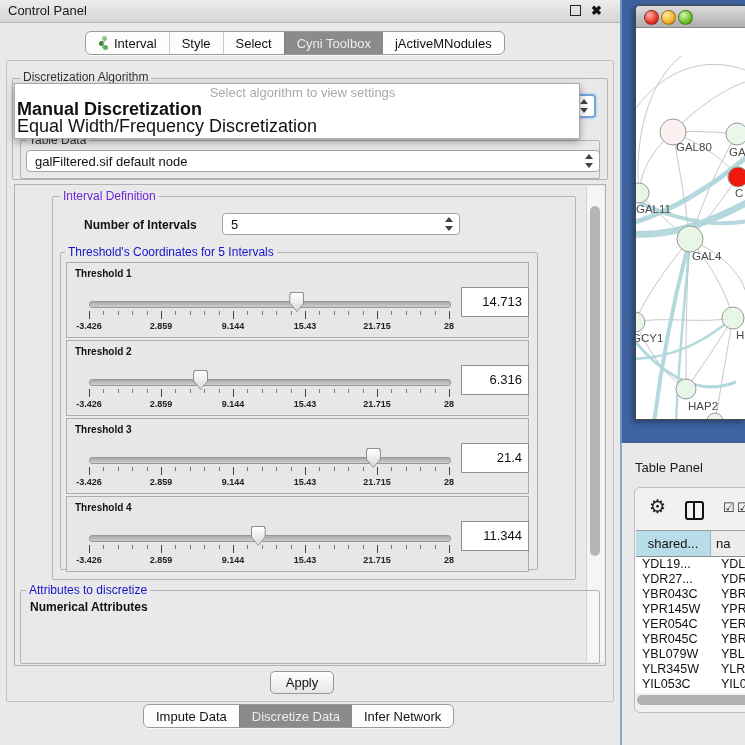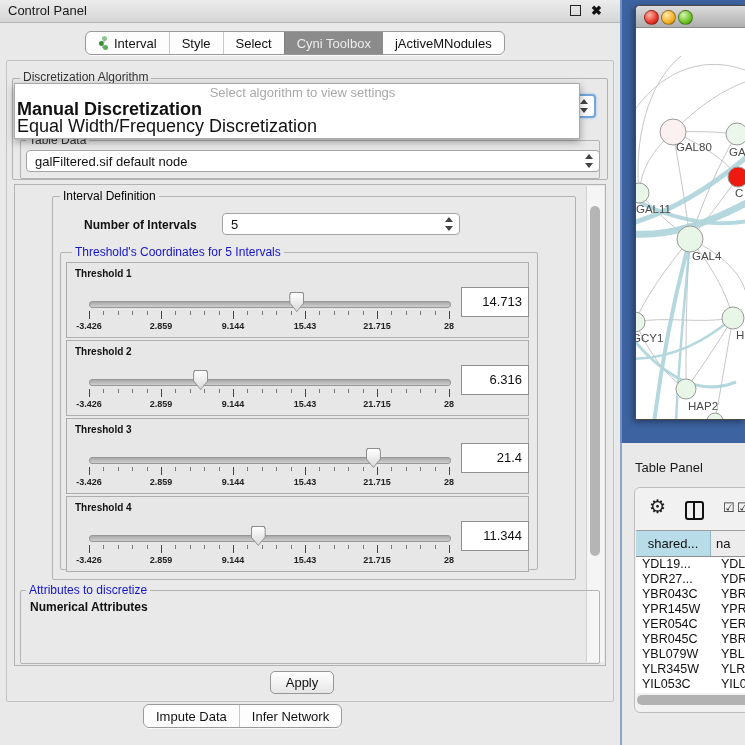--- a/index.html
+++ b/index.html
@@ -27,21 +27,21 @@
   .net-glyph::before{content:"";position:absolute;left:4px;top:0;width:5px;height:5px;border-radius:50%;
        background:#8cc98c;box-shadow:-3px 5px 0 #2f8f2f,1px 9px 0 #5ab05a;}
   .net-glyph::after{content:"";position:absolute;left:5px;top:3px;width:1px;height:9px;background:#9a9a9a;transform:rotate(14deg);}
 
   .content-panel{left:6px;top:60px;width:606px;height:640px;background:#e9e9e9;
        border:1px solid #c2c2c2;border-radius:2px;}
 
   .groupbox{position:absolute;border:1px solid #b3b3b3;border-radius:2px;}
   .grouplab{position:absolute;font-size:12px;background:#e9e9e9;padding:0 3px;line-height:12px;}
   .lab-plain{color:#333;}
-  .lab-green{color:#000000;}
+  .lab-green{color:#6d28d9;}
   .lab-blue{color:#1414cc;}
 
   
   .combo{position:absolute;background:#fff;border:1px solid #a3a3a3;border-radius:4px;height:20px;
      font-size:13px;color:#111;display:flex;align-items:center;padding-left:8px;}
   .combo .stepper{position:absolute;right:6px;top:2px;width:9px;height:16px;}
   .stepper::before,.stepper::after{content:"";position:absolute;left:1px;border-left:4px solid transparent;border-right:4px solid transparent;}
   .stepper::before{top:1px;border-bottom:5px solid #444;}
   .stepper::after{bottom:1px;border-top:5px solid #444;}
   .combo.focus{border:2px solid #74a7d7;box-shadow:0 0 3px #9cc3e8;}
@@ -185,21 +185,21 @@
   <div class="abs groupbox" style="left:52px;top:196px;width:522px;height:382px;"></div>
   <div class="grouplab lab-green" style="left:60px;top:190px;">Interval Definition</div>
 
   <div class="abs" style="left:84px;top:218px;font-size:12px;font-weight:bold;color:#111;">Number of Intervals</div>
   <div class="combo" style="left:222px;top:213px;width:228px;">
     <span>5</span>
     <span class="stepper"></span>
   </div>
 
   <div class="abs groupbox" style="left:60px;top:252px;width:476px;height:316px;"></div>
-  <div class="grouplab lab-blue" style="left:72px;top:246px;">Threshold's Coordinates for 5 Intervals</div>
+  <div class="grouplab lab-blue" style="left:65px;top:246px;">Threshold's Coordinates for 5 Intervals</div>
   <div id="thresholds">
       <div class="tpanel" style="top: 262px;">
         <div class="tlab">Threshold 1</div>
         <div class="track"></div>
         <div class="thumb-o" style="left: 222.291px;">
           <div class="thumb-i"></div>
         </div>
         <div class="ticks">
           <div class="tick major" style="left: 0px;"></div>
           <div class="tick" style="left: 14.4px;"></div>
@@ -374,20 +374,23 @@
 
   <div class="abs groupbox" style="left:20px;top:590px;width:578px;height:72px;"></div>
   <div class="grouplab lab-blue" style="left:26px;top:584px;">Attributes to discretize</div>
   <div class="abs" style="left:30px;top:600px;font-size:12px;font-weight:bold;color:#111;">Numerical Attributes</div>
 
   <div class="btn" style="left:270px;top:671px;width:62px;">Apply</div>
 
   <div class="seg" id="bottom-tabs" style="left:143px;top:704px;">
       <div class="tab">
         <span>Impute Data</span>
+      </div>
+      <div class="tab sel">
+        <span>Discretize Data</span>
       </div>
       <div class="tab">
         <span>Infer Network</span>
       </div>
     </div>
 
   <div class="abs desktop"></div>
 
   <div class="abs netwin">
     <div class="netbar">

